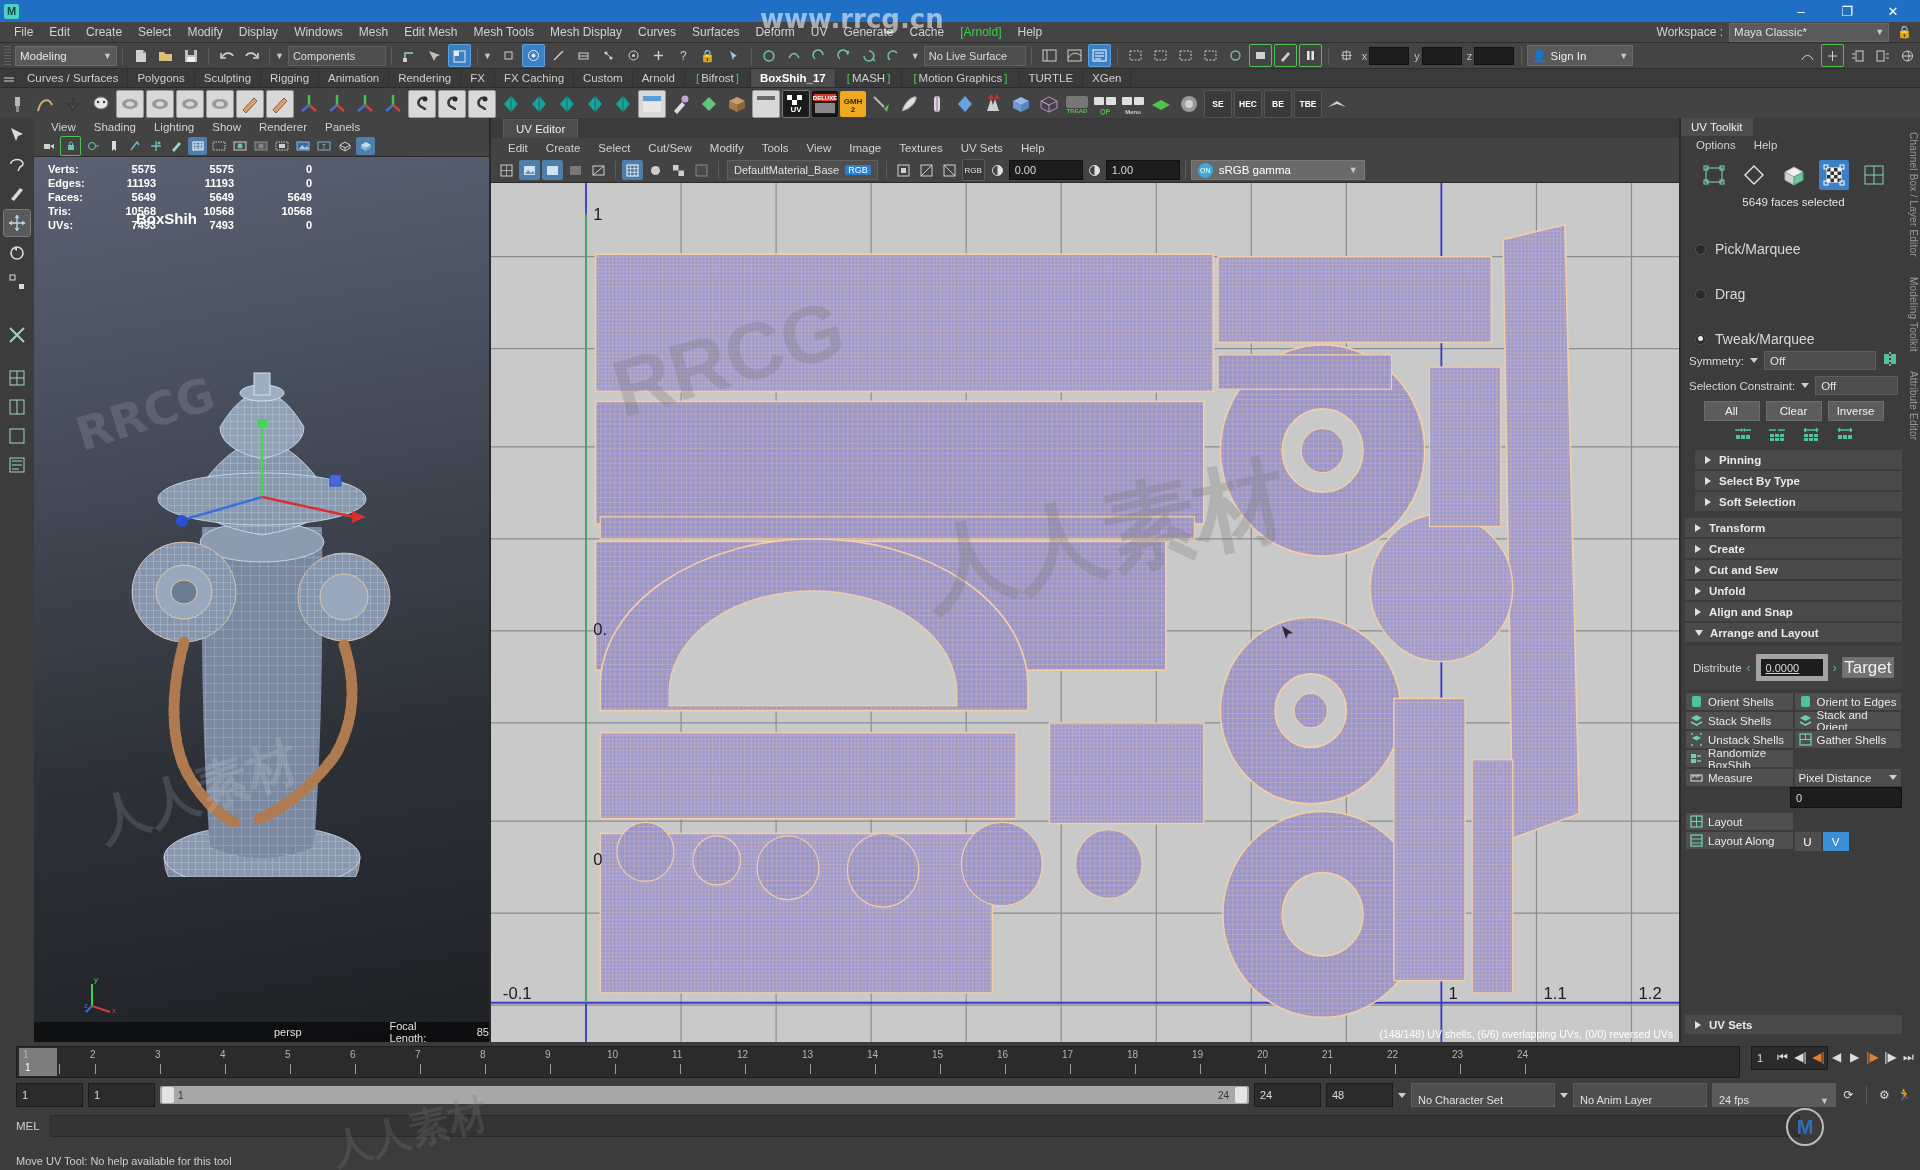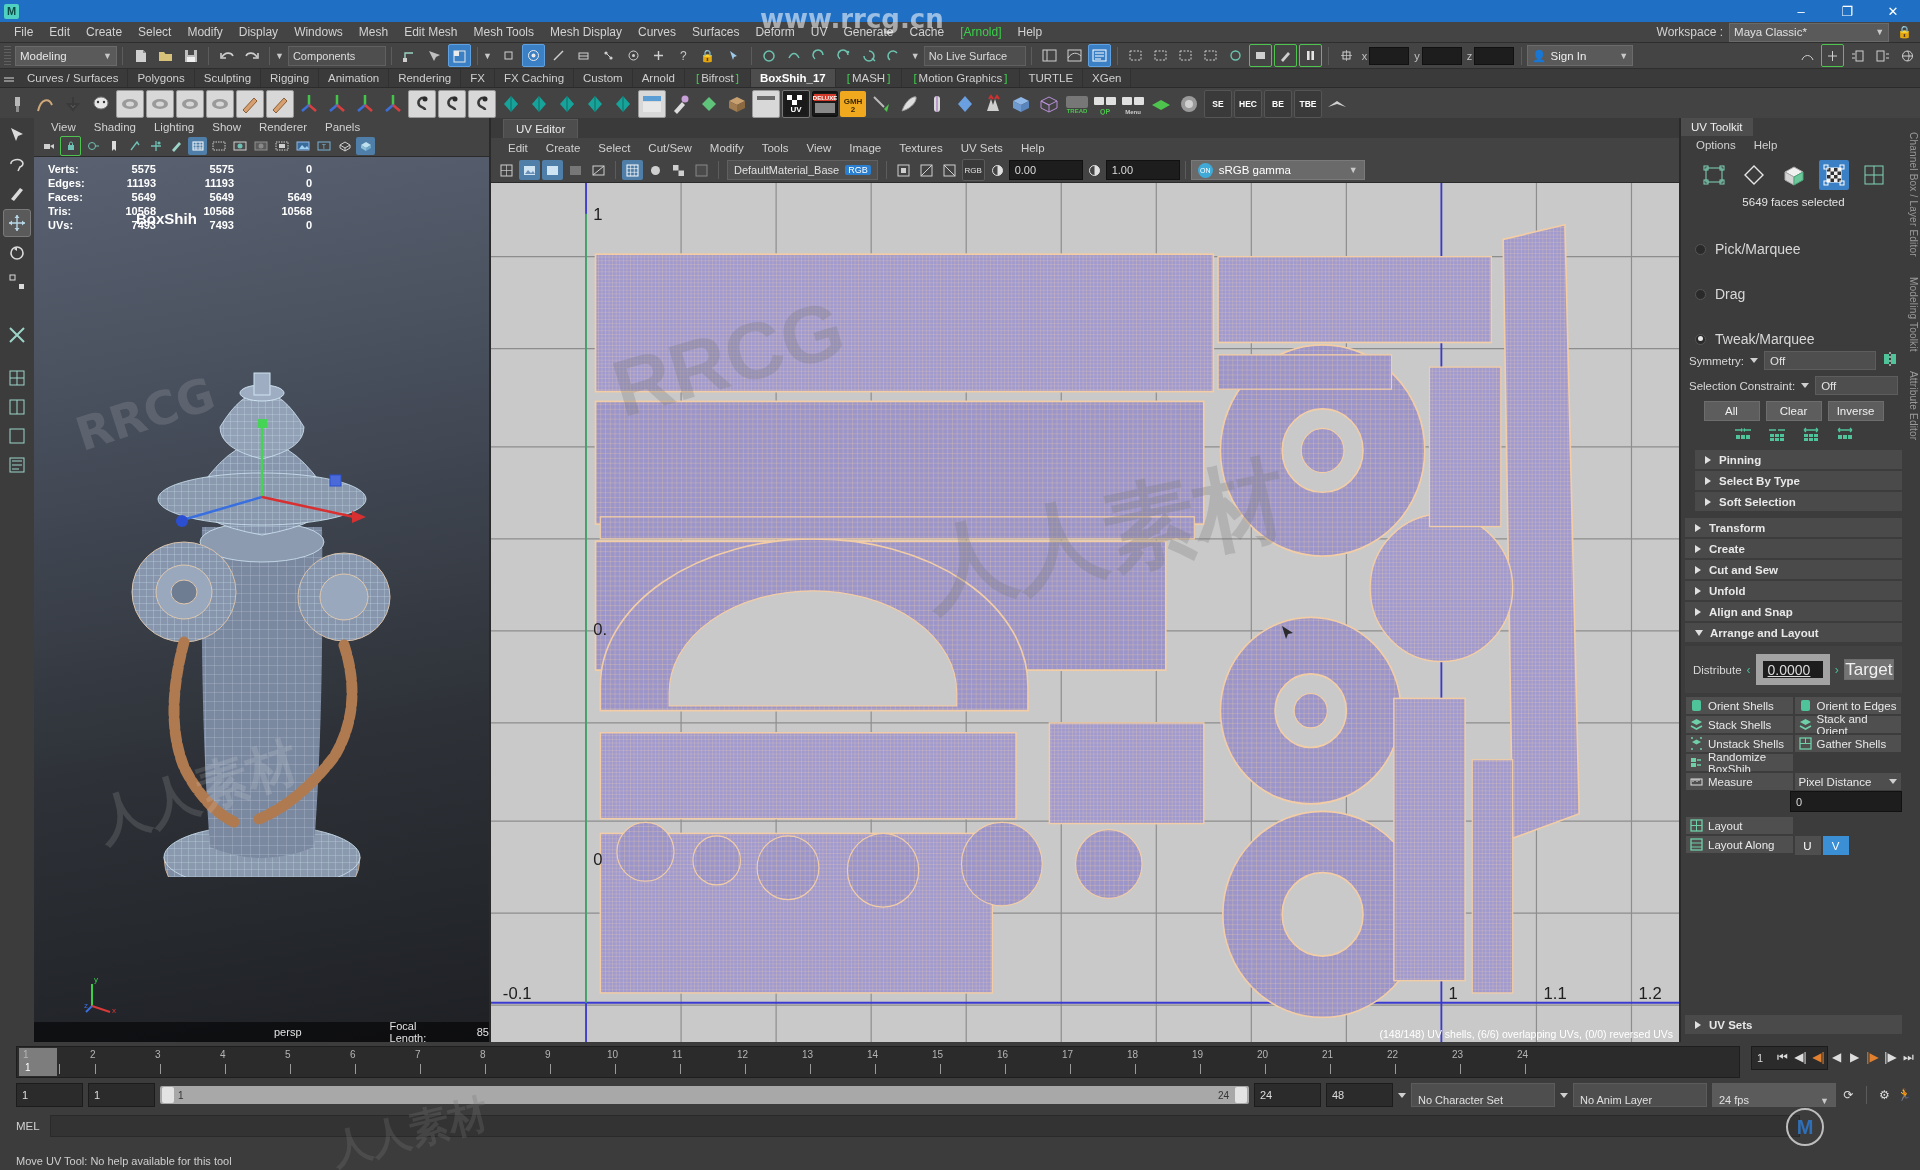--- a/index.html
+++ b/index.html
@@ -160,22 +160,22 @@
          display:flex;align-items:center;justify-content:center;font-size:11.5px;color:#f0f0f0;}
   .greenrow{display:flex;justify-content:center;gap:14px;padding:3px 0 5px 0;}
   .acc{height:19px;display:flex;align-items:center;background:#4a4a4a;margin:1px 4px;
        padding-left:10px;font-size:11.5px;color:#e8e8e8;font-weight:bold;}
   .acc .tri{width:0;height:0;border-top:4px solid transparent;border-bottom:4px solid transparent;
             border-left:6px solid #e0e0e0;margin-right:8px;}
   .acc .tri.down{border-left:4px solid transparent;border-right:4px solid transparent;
             border-top:6px solid #e0e0e0;border-bottom:none;margin-right:7px;}
   .distrow{display:flex;align-items:center;padding:8px 8px;gap:5px;background:#424242;
            margin:3px 4px;}
-  .stepfld{width:54px;height:17px;background:#1d1d1d;border:7px solid #a3a3a3;display:flex;
-           align-items:center;padding:0 5px;font-size:14px;color:#dcdcdc;text-decoration:underline;}
+  .stepfld{width:54px;height:17px;background:#1d1d1d;border:5px solid #a3a3a3;display:flex;
+           align-items:center;padding:0 5px;font-size:11px;color:#dcdcdc;text-decoration:underline;}
   .chev{color:#49b99a;font-size:12px;}
   .targetbtn{width:52px;height:19px;background:#737373;border:1px solid #6d6d6d;
              display:flex;align-items:center;justify-content:center;font-size:17px;color:#f0f0f0;}
   .grid2{display:flex;flex-wrap:wrap;padding:0 4px;}
   .gbtn{width:50%;box-sizing:border-box;height:19px;background:#4f4f4f;border:1px solid #3c3c3c;
         display:flex;align-items:center;padding-left:4px;gap:5px;font-size:11.5px;color:#e8e8e8;}
   .gsq{width:13px;height:13px;flex:0 0 auto;}
   .measrow{display:flex;padding:0 4px;}
   .ufld{height:19px;background:#1d1d1d;border:1px solid #111;display:flex;align-items:center;
         padding-left:5px;font-size:11px;color:#dcdcdc;}

